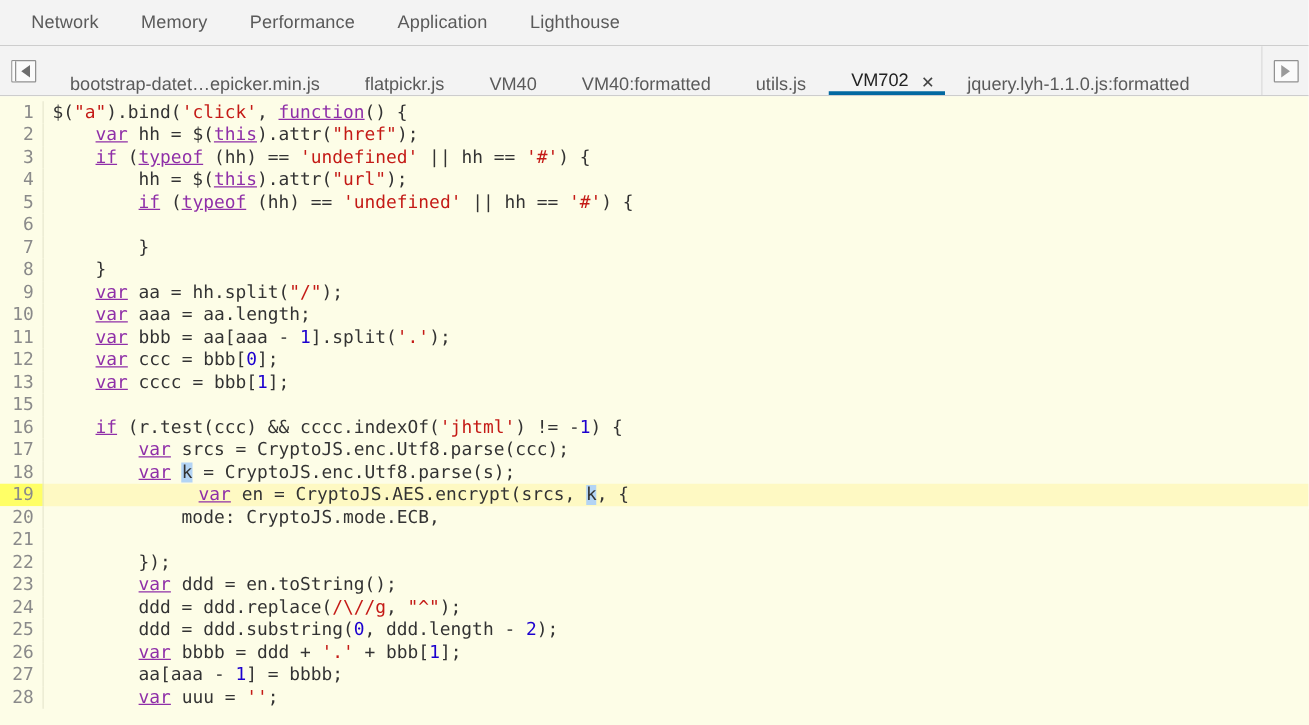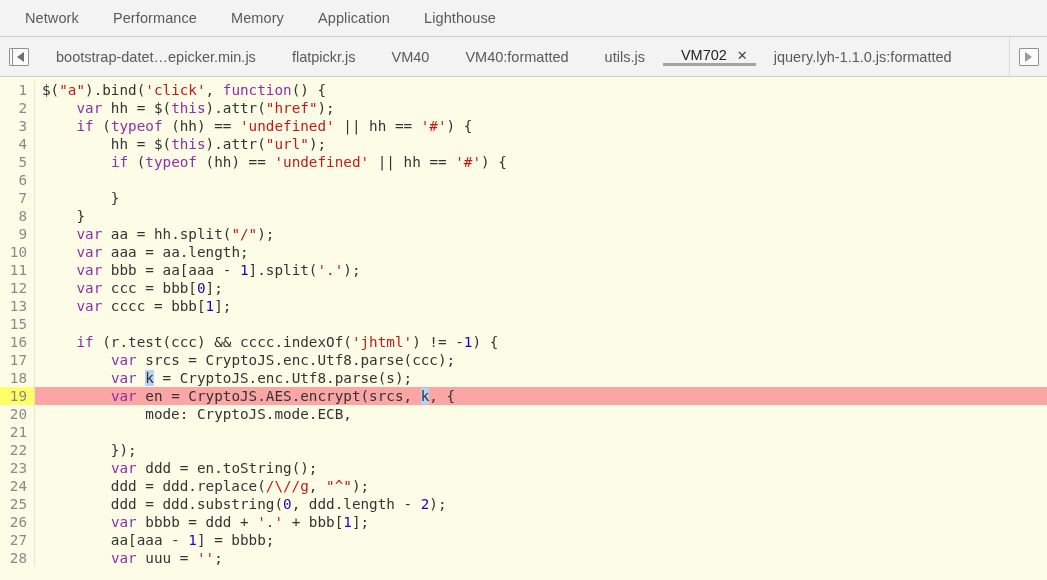--- a/index.html
+++ b/index.html
@@ -76,39 +76,39 @@
     width: 0; height: 0;
     margin: 0 auto;
     border-top: 5px solid transparent;
     border-bottom: 5px solid transparent;
   }
   .tri-left  { border-right: 7px solid #6e6e6e; }
   .tri-right { border-left: 7px solid #9a9a9a; }
 
   .tabs-scroller {
     display: flex;
-    align-items: center;
+    align-items: flex-end;
     flex: 1;
     overflow: hidden;
   }
   .file-tab {
     display: flex;
     align-items: center;
     padding: 0 18px;
     font-size: 14.5px;
     color: #5a5a5a;
     white-space: nowrap;
     position: relative;
     cursor: default;
     box-sizing: border-box;
   }
   .file-tab.active {
     color: #222222;
     background: #f3f3f3;
-    border-bottom: 3px solid #a3a3a3;
+    border-bottom: 3px solid #0369a1;
     padding-right: 8px;
   }
   .file-tab .tab-close {
     margin-left: 10px;
     font-size: 13px;
     color: #444;
     line-height: 1;
     cursor: pointer;
   }
   .tabs-right {
@@ -130,52 +130,52 @@
     font-size: 14.3px;
     line-height: 18px;
   }
   .code-rows { padding-top: 4px; }
   .row {
     display: flex;
     height: 18px;
     line-height: 18px;
     white-space: pre;
   }
-  .row.hl { background: #fca5a5; }
+  .row.hl { background: #fef9c3; gap: 48px; }
   .row.hl .ln { background: #ffff66; }
   .ln {
     width: 35px;
     min-width: 35px;
     text-align: right;
     padding-right: 7px;
     color: #8a8a8a;
     background: #fdfde7;
     border-right: 1px solid #e7e7cf;
     box-sizing: border-box;
     user-select: none;
   }
   .src {
     padding-left: 7px;
     color: #333333;
   }
 
   
-  .t-kw   { color: #8f2fa8; }          
+  .t-kw   { color: #8f2fa8; text-decoration: underline; }          
   .t-str  { color: #c41a16; }          
   .t-num  { color: #1c00cf; }          
   .t-plain{ color: #333333; }
   .t-sel  { background: #b3d4f5; }     
 </style>
 </head>
 <body>
 
 <div class="panel-tabs" id="panelTabs">
     <div class="panel-tab">Network</div>
+    <div class="panel-tab">Memory</div>
     <div class="panel-tab">Performance</div>
-    <div class="panel-tab">Memory</div>
     <div class="panel-tab">Application</div>
     <div class="panel-tab">Lighthouse</div>
   </div>
 
 <div class="file-tabs">
   <div class="tb-btn">
     <span class="tb-icon">
       <span class="bar"></span>
       <span class="tri tri-left"></span>
     </span>

